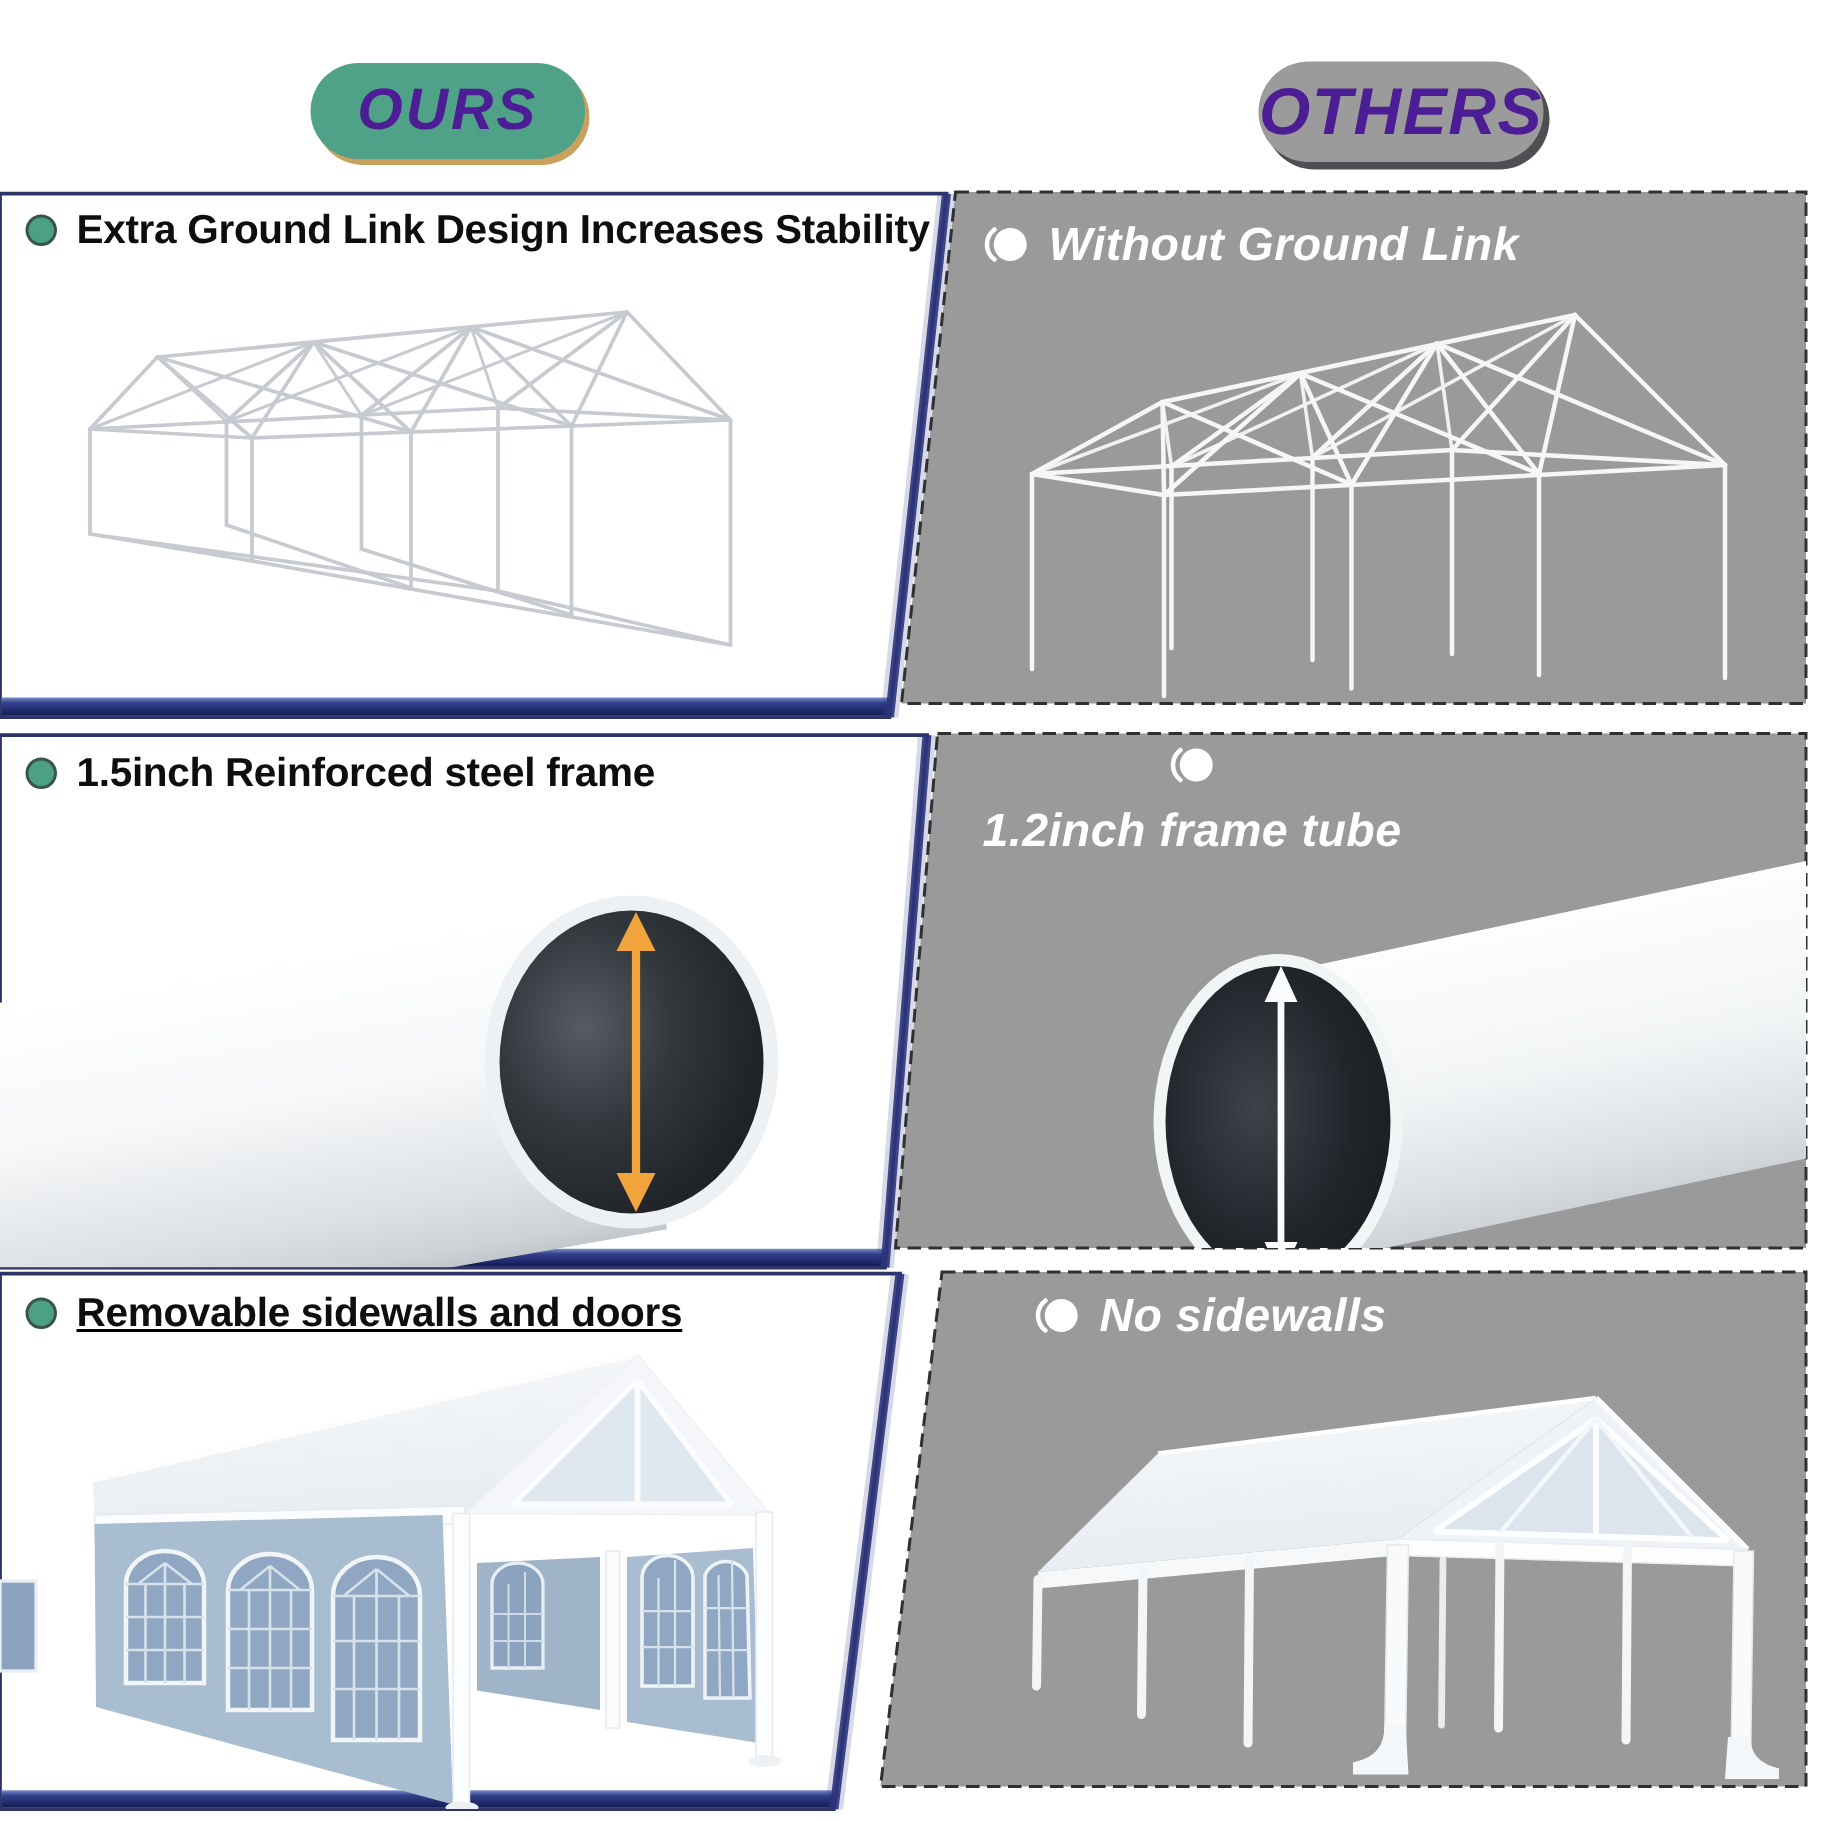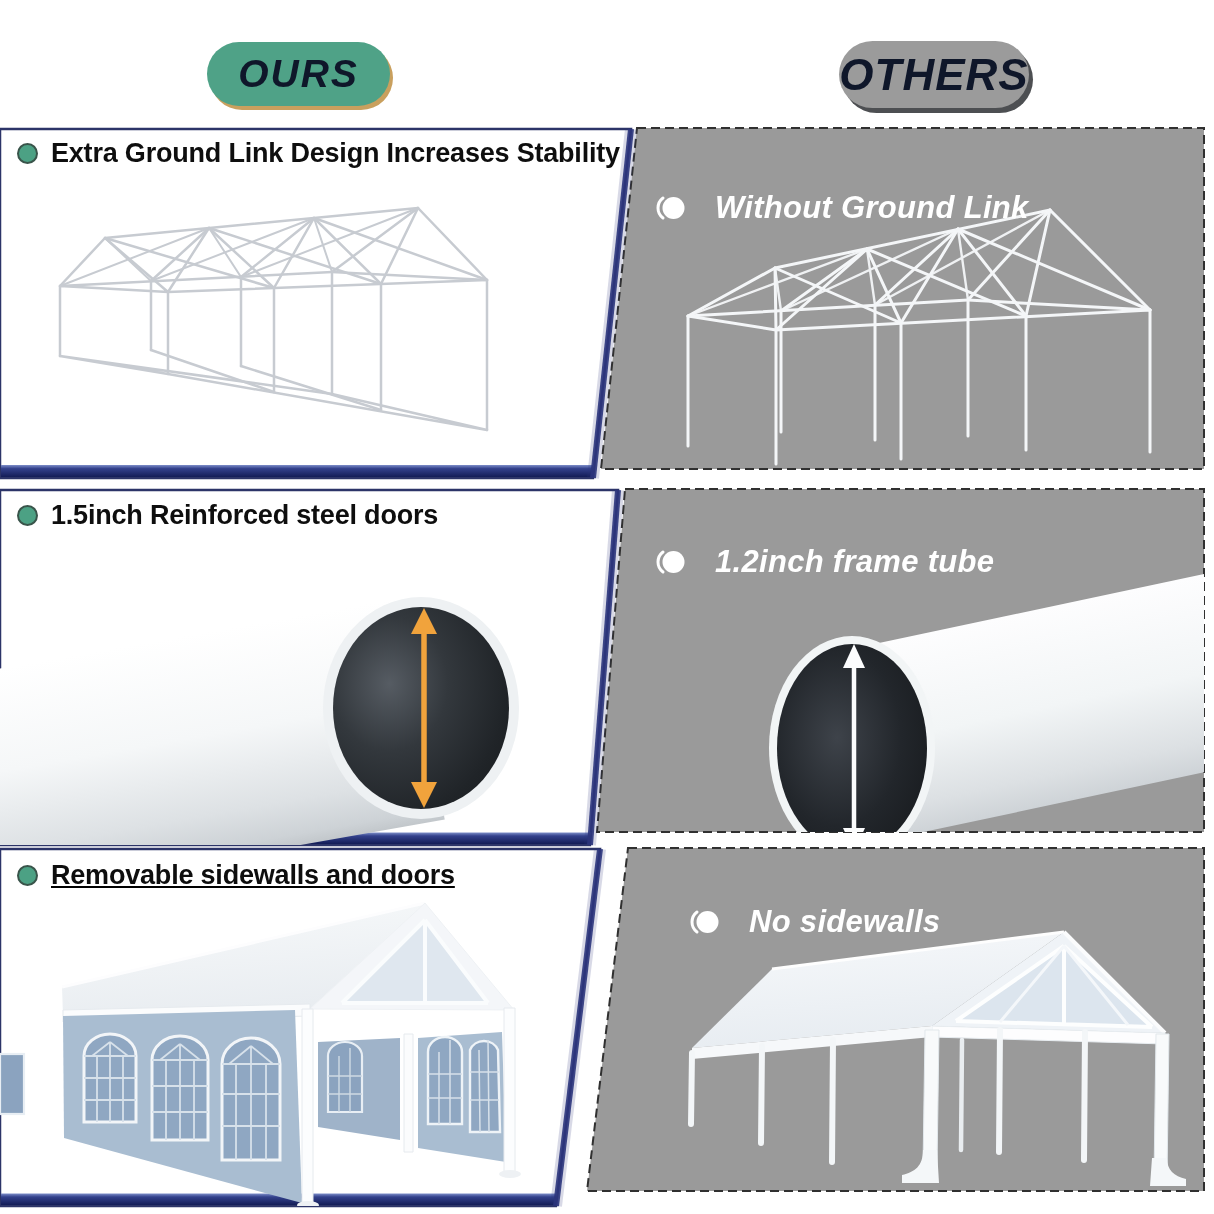--- a/index.html
+++ b/index.html
@@ -1,30 +1,30 @@
 <!DOCTYPE html>
 <html><head>
 <meta charset="utf-8">
 <style>
   html,body{margin:0;padding:0;background:#ffffff;}
   .stage{position:relative;width:1214px;height:1214px;background:#fff;overflow:hidden;
          font-family:"Liberation Sans","DejaVu Sans",sans-serif;}
   .layer{position:absolute;left:0;top:0;}
   
   .pill{position:absolute;display:flex;align-items:center;justify-content:center;
-        border-radius:36px;color:#0f172a;font-style:italic;font-weight:900;
+        border-radius:36px;color:#4c1d95;font-style:italic;font-weight:900;
         font-family:"Liberation Sans",sans-serif;user-select:none;}
   .pill-ours{left:207px;top:42px;width:183px;height:64px;background:#4fa287;
              font-size:39px;letter-spacing:2px;box-shadow:3px 4px 0 #c9a05e;}
   .pill-others{left:839px;top:41px;width:190px;height:67px;background:#9b9b9b;
              font-size:44px;letter-spacing:1px;box-shadow:4px 5px 0 #4d4f52;}
   
   .hrow{position:absolute;display:flex;align-items:center;white-space:nowrap;}
   .hrow-left{gap:13px;height:38px;}
-  .hrow-right{gap:28px;height:42px;margin-top:45px;}
+  .hrow-right{gap:12px;height:42px;}
   .dot{width:21px;height:21px;border-radius:50%;background:#4ca184;
        border:2px solid #39544a;box-sizing:border-box;flex:0 0 auto;}
   .htext-left{font-size:27px;font-weight:700;color:#0e0e0e;letter-spacing:-0.2px;}
   .htext-right{font-size:31px;font-weight:900;font-style:italic;color:#ffffff;
                letter-spacing:0.3px;}
   .bullet-svg{flex:0 0 auto;display:block;}
 </style>
 </head>
 <body>
 
@@ -284,23 +284,23 @@
   <div class="hrow hrow-right" style="left:655px;top:142px;">
     <svg class="bullet-svg" width="32" height="28" viewBox="0 0 32 28">
       <path d="M8,4 A12.5,12.5 0 0 0 8,24" stroke="#ffffff" stroke-width="3" fill="none" stroke-linecap="round"></path>
       <circle cx="18.5" cy="14" r="11" fill="#ffffff"></circle>
     </svg>
     <span class="htext-right">Without Ground Link</span>
   </div>
 
   <div class="hrow hrow-left" style="left:17px;top:496px;">
     <span class="dot"></span>
-    <span class="htext-left">1.5inch Reinforced steel doors</span>
-  </div>
-  <div class="hrow hrow-right" style="left:655px;top:496px;">
+    <span class="htext-left">1.5inch Reinforced steel frame</span>
+  </div>
+  <div class="hrow hrow-right" style="left:655px;top:496px;flex-direction:column;">
     <svg class="bullet-svg" width="32" height="28" viewBox="0 0 32 28">
       <path d="M8,4 A12.5,12.5 0 0 0 8,24" stroke="#ffffff" stroke-width="3" fill="none" stroke-linecap="round"></path>
       <circle cx="18.5" cy="14" r="11" fill="#ffffff"></circle>
     </svg>
     <span class="htext-right">1.2inch frame tube</span>
   </div>
 
   <div class="hrow hrow-left" style="left:17px;top:856px;text-decoration:underline;">
     <span class="dot"></span>
     <span class="htext-left">Removable sidewalls and doors</span>

